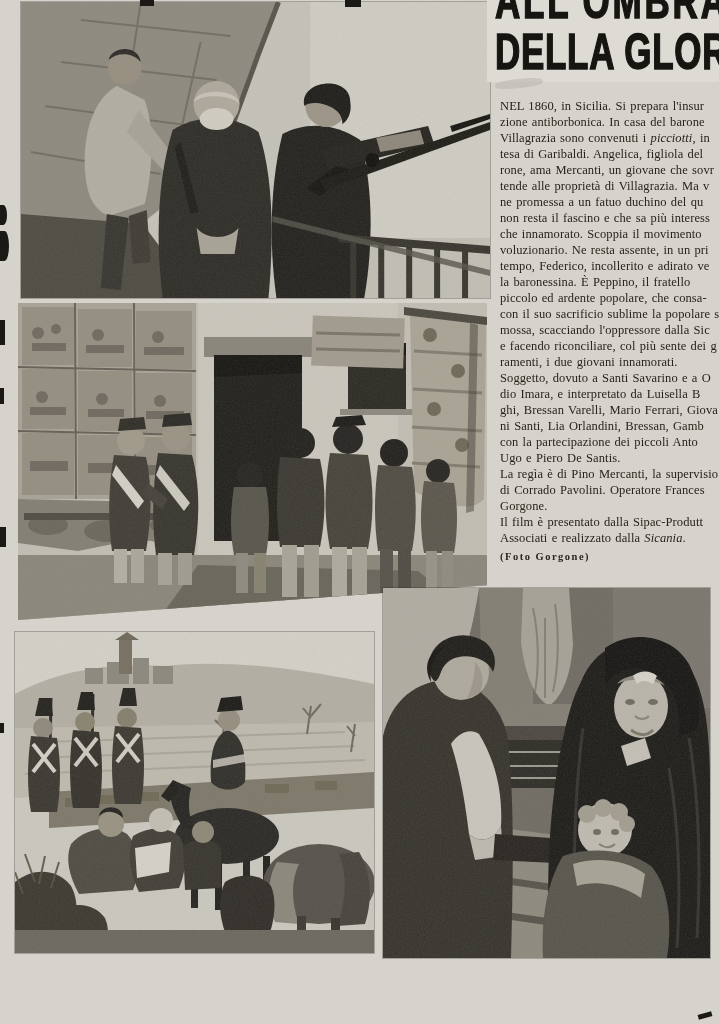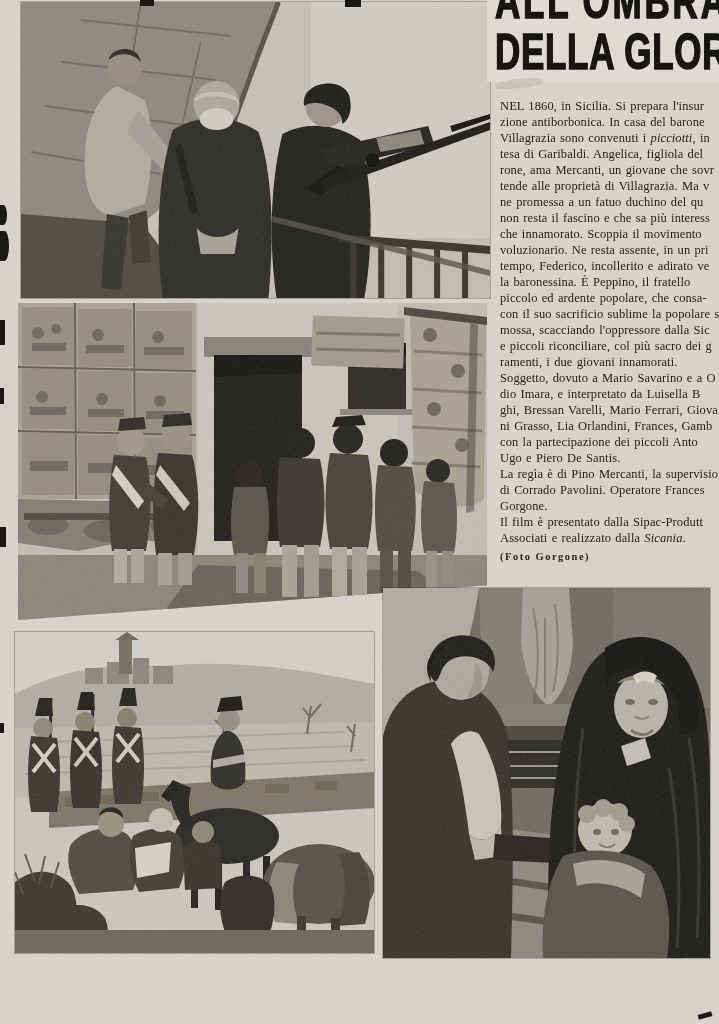--- a/index.html
+++ b/index.html
@@ -403,26 +403,26 @@
         <div class="line"><span>tende alle proprietà di Villagrazia. Ma v</span></div>
         <div class="line"><span>ne promessa a un fatuo duchino del qu</span></div>
         <div class="line"><span>non resta il fascino e che sa più interess</span></div>
         <div class="line"><span>che innamorato. Scoppia il movimento</span></div>
         <div class="line"><span>voluzionario. Ne resta assente, in un pri</span></div>
         <div class="line"><span>tempo, Federico, incollerito e adirato ve</span></div>
         <div class="line"><span>la baronessina. È Peppino, il fratello</span></div>
         <div class="line"><span>piccolo ed ardente popolare, che consa-</span></div>
         <div class="line"><span>con il suo sacrificio sublime la popolare so</span></div>
         <div class="line"><span>mossa, scacciando l'oppressore dalla Sic</span></div>
-        <div class="line"><span>e piccoli riconciliare, col più sacro dei g</span></div>
+        <div class="line"><span>e facendo riconciliare, col più sente dei g</span></div>
         <div class="line"><span>ramenti, i due giovani innamorati.</span></div>
-        <div class="line"><span>Soggetto, dovuto a Mario Savarino e a O</span></div>
+        <div class="line"><span>Soggetto, dovuto a Santi Savarino e a O</span></div>
         <div class="line"><span>dio Imara, e interpretato da Luisella B</span></div>
         <div class="line"><span>ghi, Bressan Varelli, Mario Ferrari, Giova</span></div>
-        <div class="line"><span>ni Grasso, Lia Orlandini, Frances, Gamb</span></div>
+        <div class="line"><span>ni Santi, Lia Orlandini, Bressan, Gamb</span></div>
         <div class="line"><span>con la partecipazione dei piccoli Anto</span></div>
         <div class="line"><span>Ugo e Piero De Santis.</span></div>
         <div class="line"><span>La regìa è di Pino Mercanti, la supervisio</span></div>
         <div class="line"><span>di Corrado Pavolini. Operatore Frances</span></div>
         <div class="line"><span>Gorgone.</span></div>
         <div class="line"><span>Il film è presentato dalla Sipac-Produtt</span></div>
         <div class="line"><span>Associati e realizzato dalla </span><i>Sicania</i><span>.</span></div>
       </div>
     <div class="credit">(Foto Gorgone)</div>
   </section>

